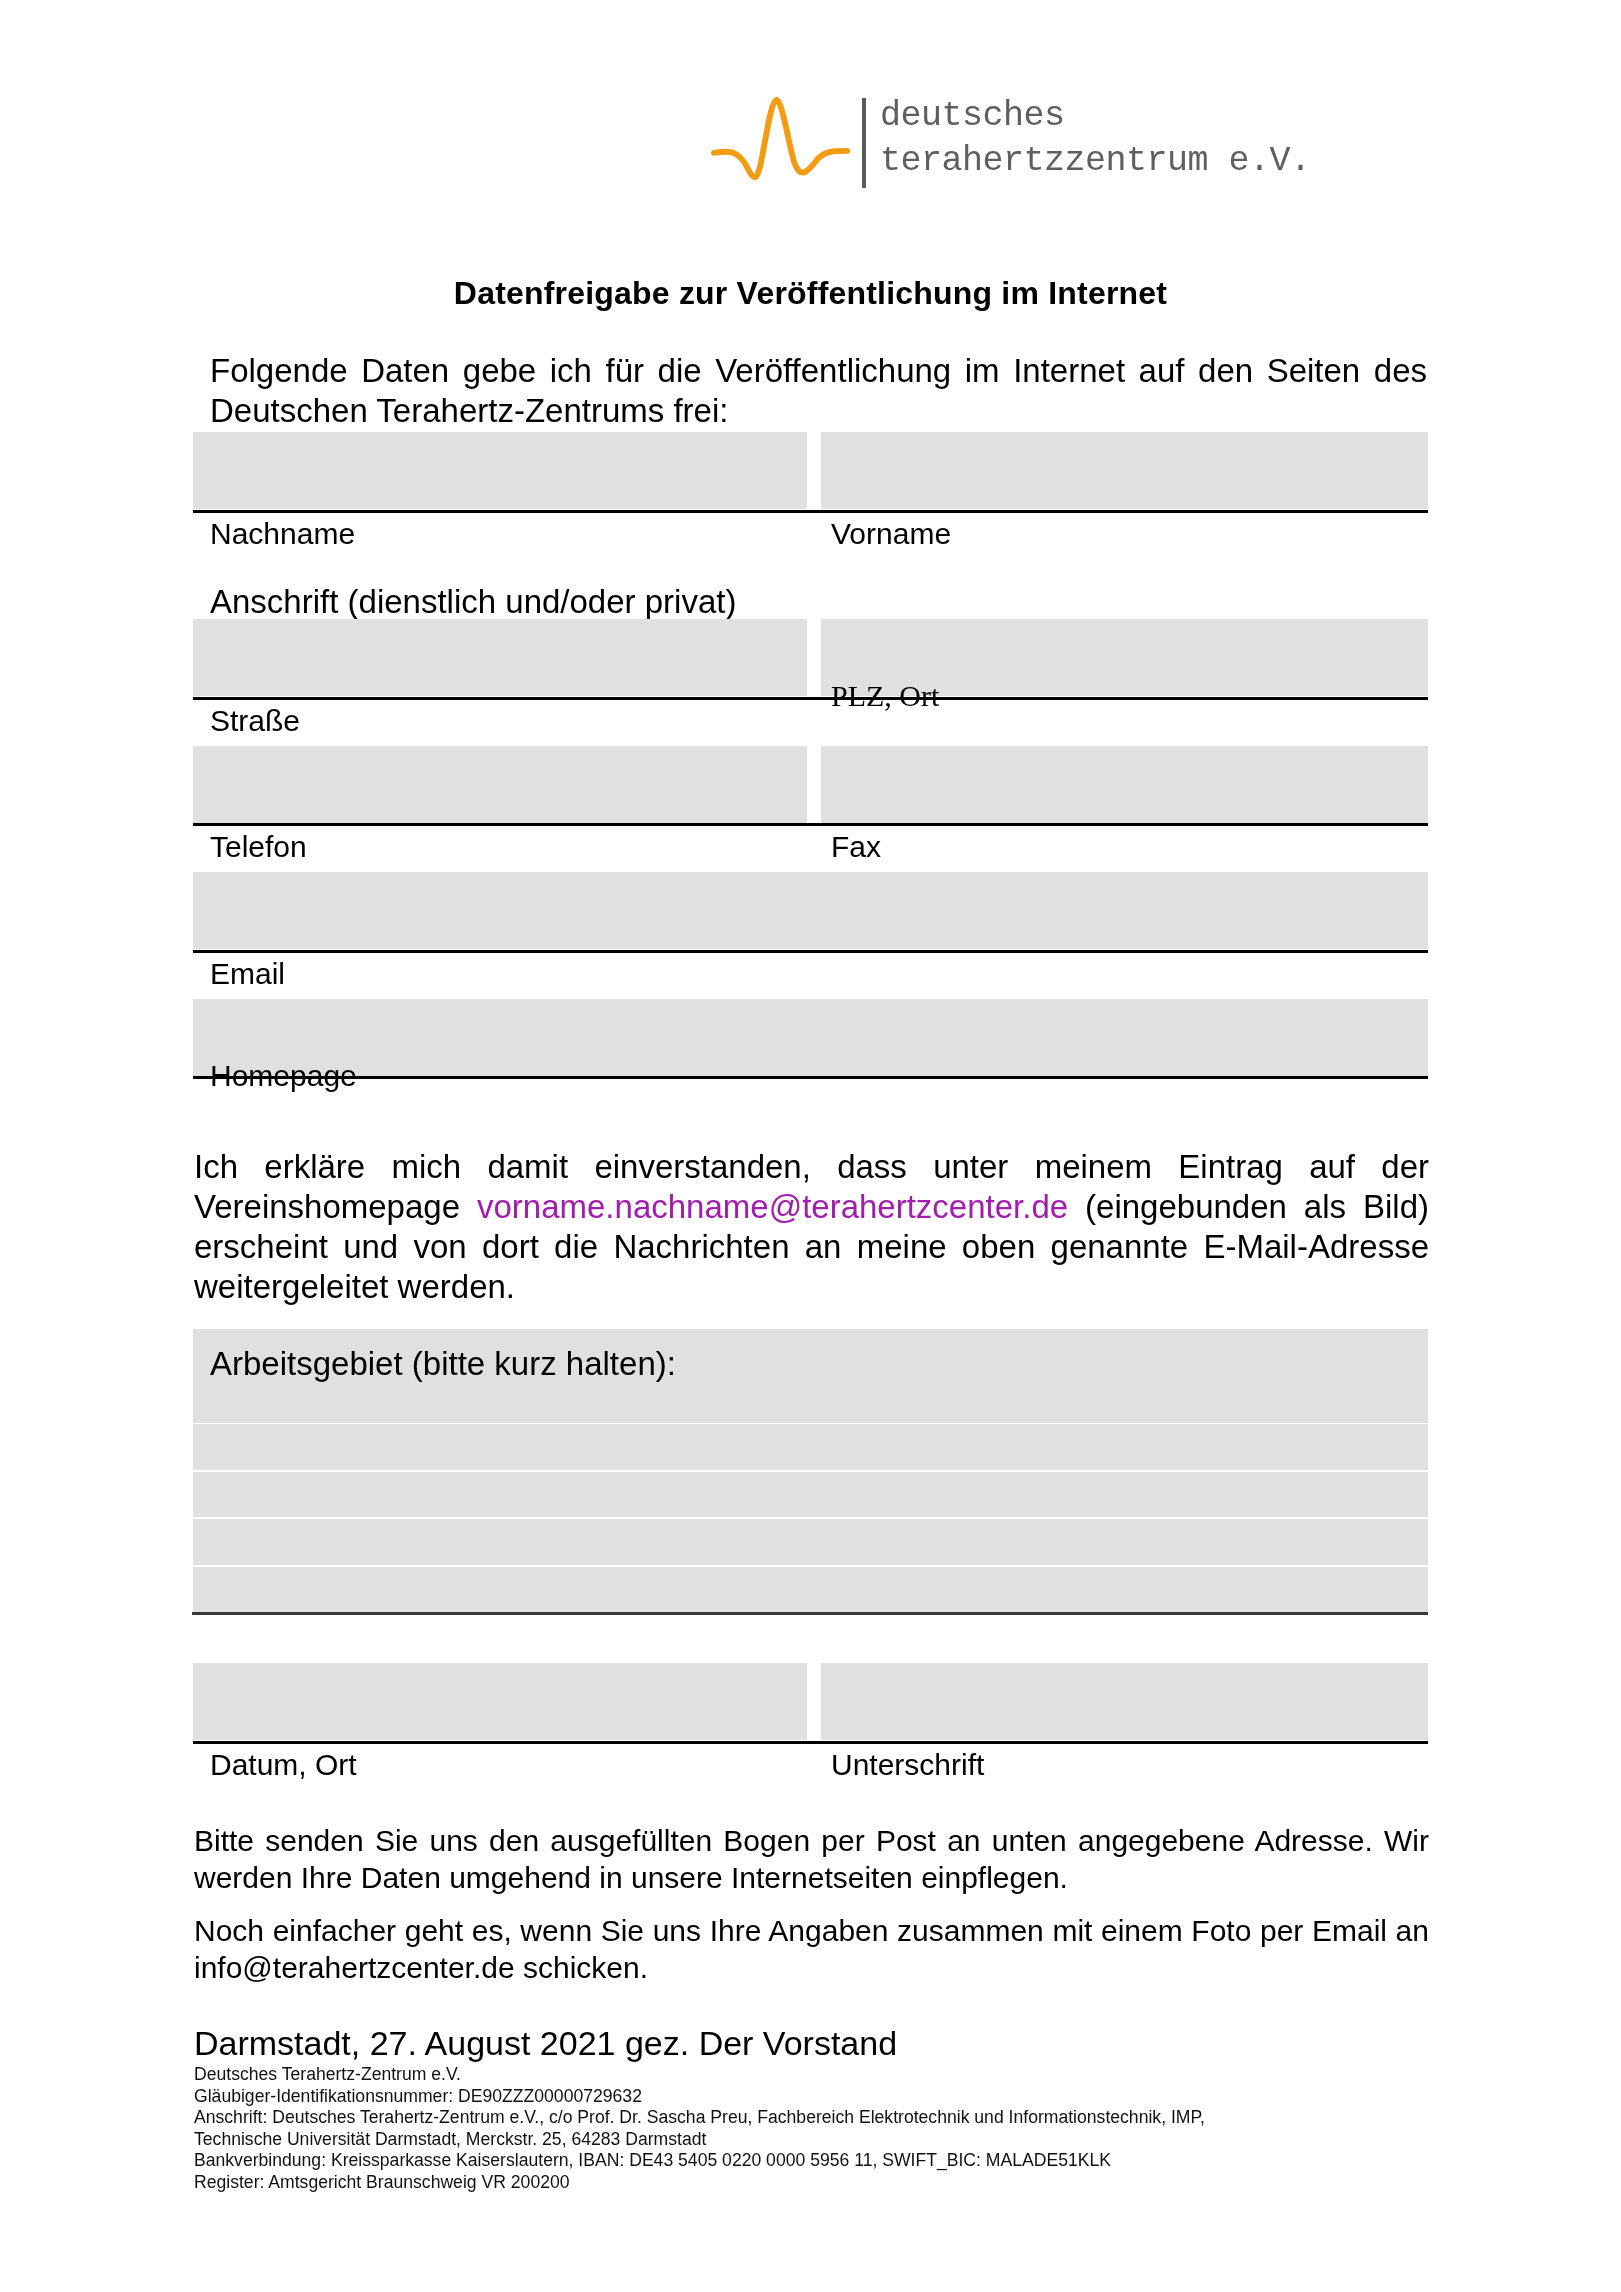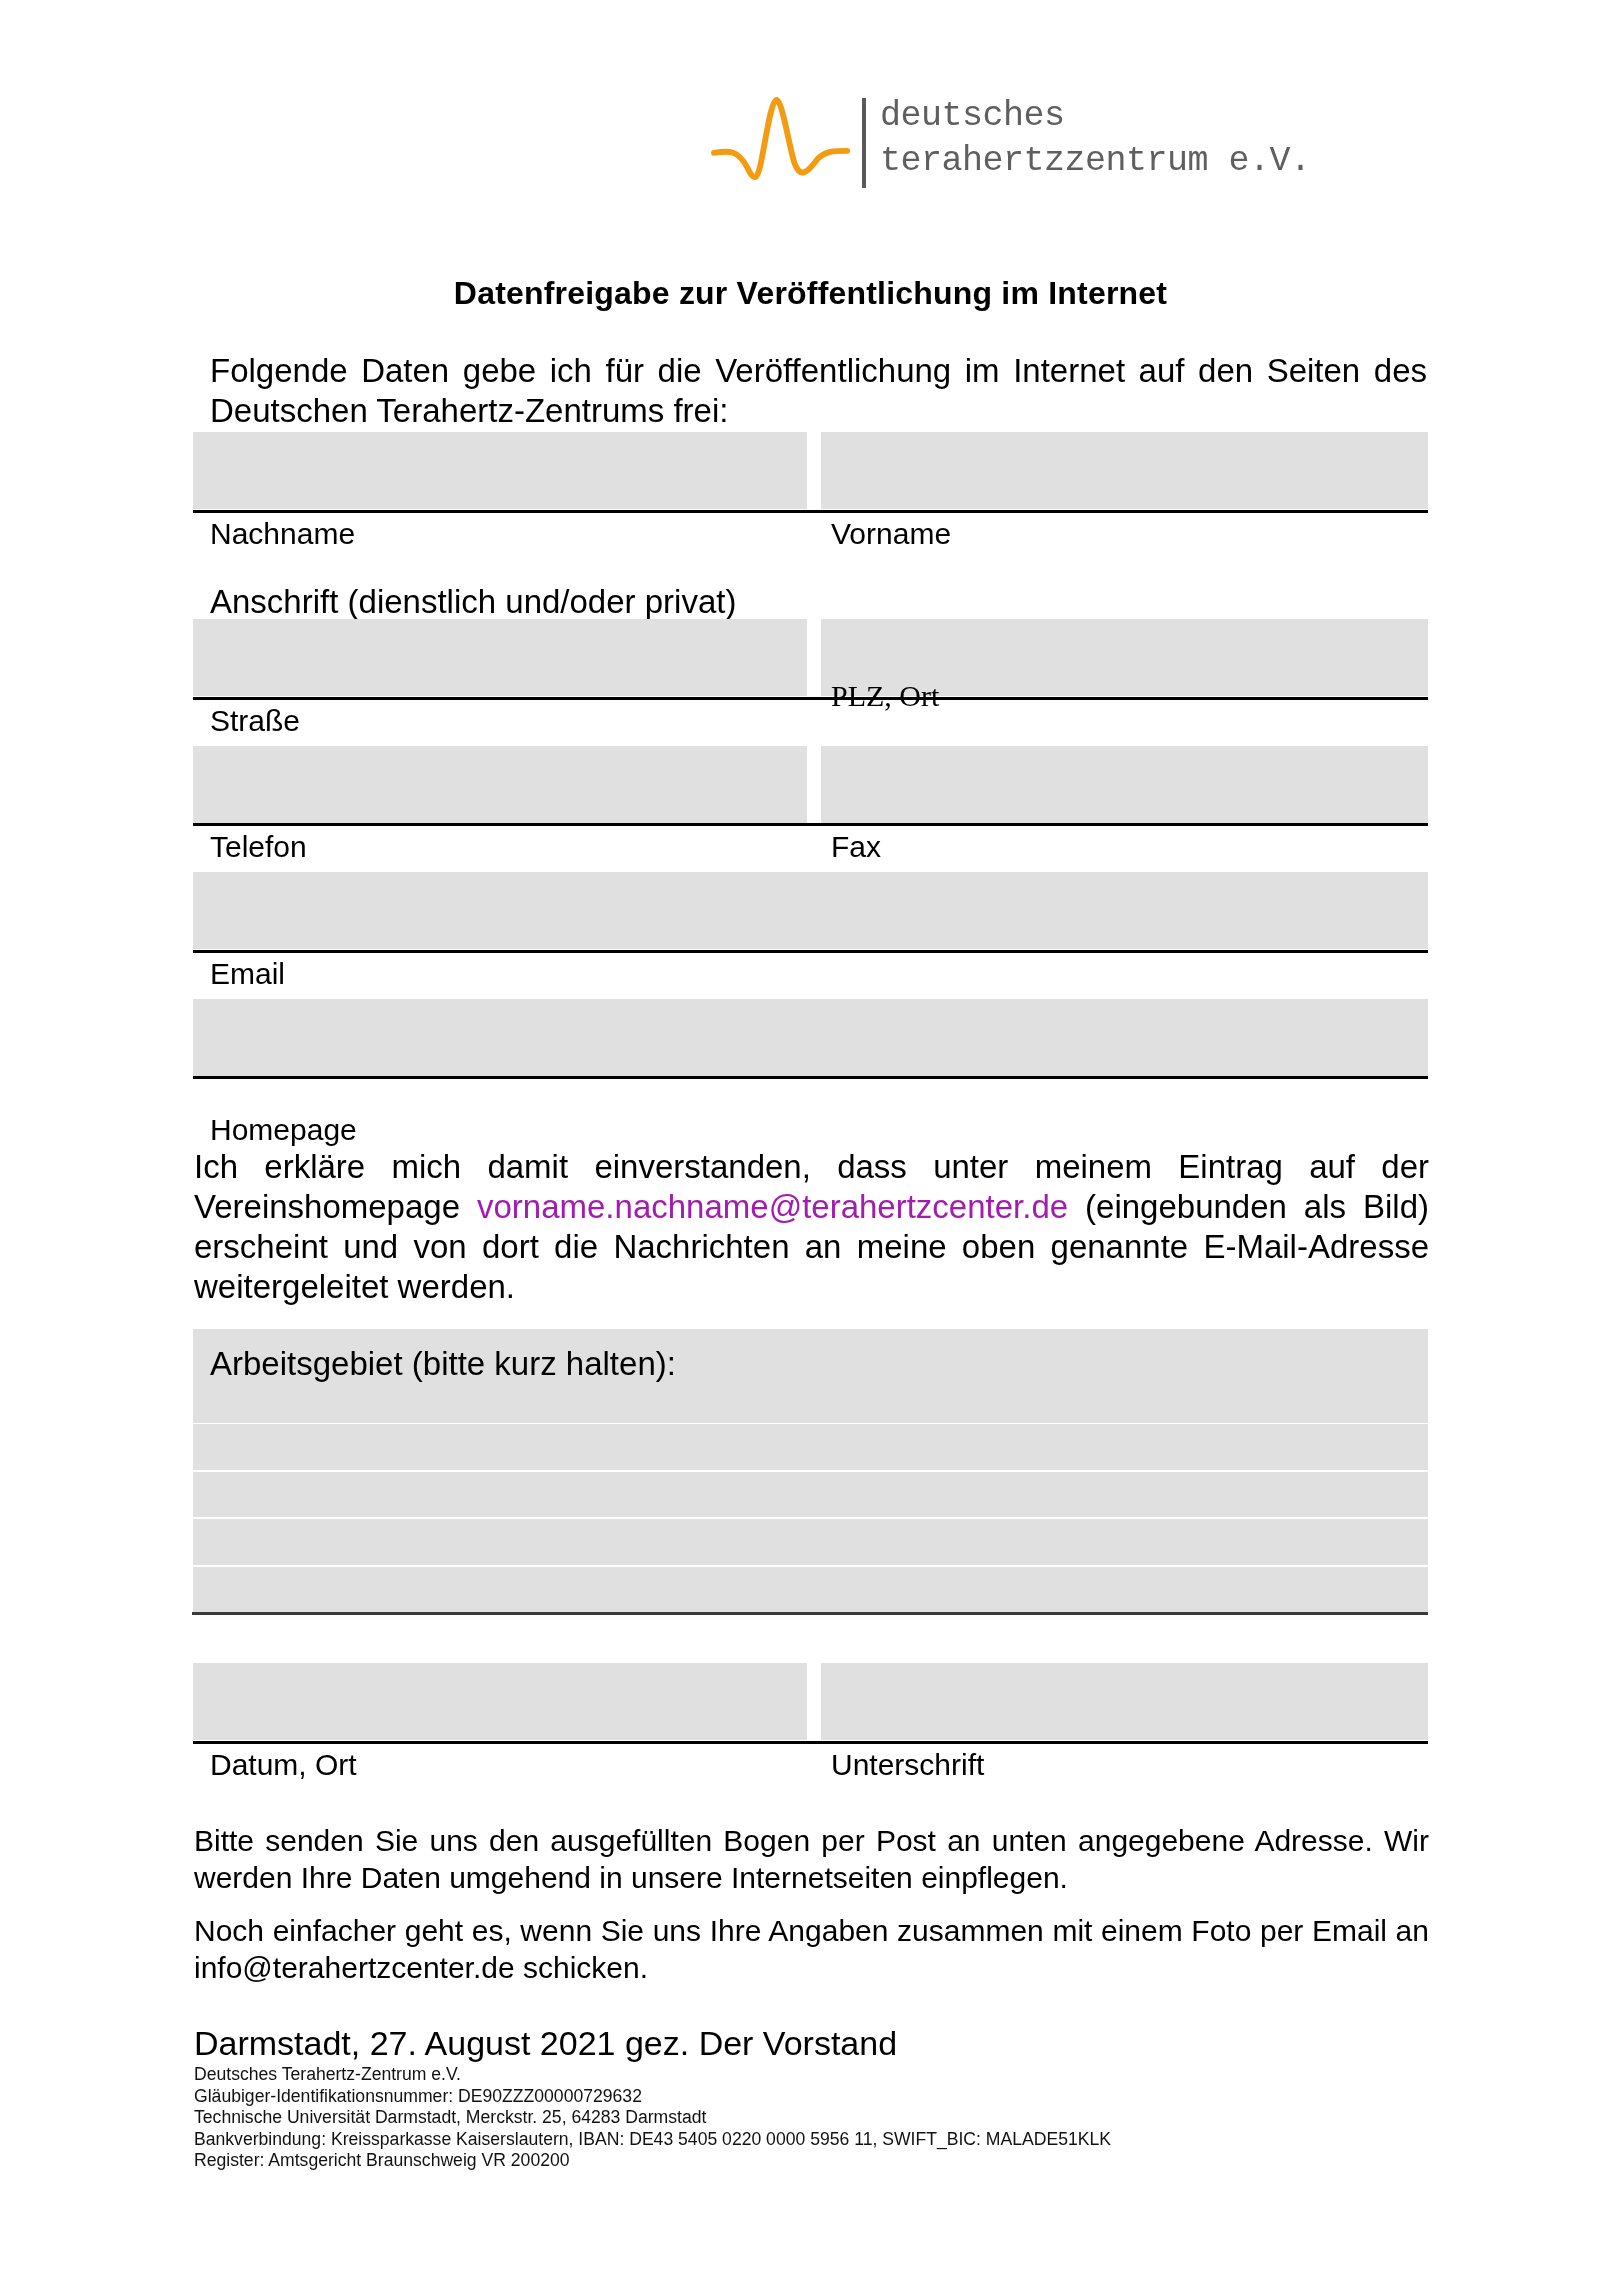--- a/index.html
+++ b/index.html
@@ -71,21 +71,21 @@
 <div class="rule" style="left:193px;top:823px;width:1235px;"></div>
 <div class="label" style="left:210px;top:829px;">Telefon</div>
 <div class="label" style="left:831px;top:829px;">Fax</div>
 
 <div class="field" style="left:193px;top:872px;width:1235px;height:77px;"></div>
 <div class="rule" style="left:193px;top:950px;width:1235px;"></div>
 <div class="label" style="left:210px;top:956px;">Email</div>
 
 <div class="field" style="left:193px;top:999px;width:1235px;height:77px;"></div>
 <div class="rule" style="left:193px;top:1076px;width:1235px;"></div>
-<div class="label" style="left:210px;top:1112px;">Homepage</div>
+<div class="label" style="left:210px;top:1058px;">Homepage</div>
 
 <div class="abs consent">
   <span>Ich erkläre mich damit einverstanden, dass unter meinem Eintrag auf der Vereinshomepage </span><span class="link">vorname.nachname@terahertzcenter.de</span><span> (eingebunden als Bild) erscheint und von dort die Nachrichten an meine oben genannte E-Mail-Adresse weitergeleitet werden.</span>
 </div>
 
 <div class="field" style="left:193px;top:1329px;width:1235px;height:94px;"></div>
 <div class="field" style="left:193px;top:1424px;width:1235px;height:46px;"></div>
 <div class="field" style="left:193px;top:1472px;width:1235px;height:45px;"></div>
 <div class="field" style="left:193px;top:1519px;width:1235px;height:46px;"></div>
 <div class="field" style="left:193px;top:1567px;width:1235px;height:45px;"></div>
@@ -99,17 +99,18 @@
 <div class="label" style="left:831px;top:1747px;">Unterschrift</div>
 
 <div class="abs note" style="top:1822px;">Bitte senden Sie uns den ausgefüllten Bogen per Post an unten angegebene Adresse. Wir werden Ihre Daten umgehend in unsere Internetseiten einpflegen.</div>
 <div class="abs note" style="top:1912px;">Noch einfacher geht es, wenn Sie uns Ihre Angaben zusammen mit einem Foto per Email an info@terahertzcenter.de schicken.</div>
 
 <div class="abs sig-line">Darmstadt, 27. August 2021 gez. Der Vorstand</div>
 
 <div class="abs footer">
   <div>Deutsches Terahertz-Zentrum e.V.</div>
   <div>Gläubiger-Identifikationsnummer: DE90ZZZ00000729632</div>
+  <div>Anschrift: Deutsches Terahertz-Zentrum e.V., c/o Prof. Dr. Sascha Preu, Fachbereich Elektrotechnik und Informationstechnik, IMP,</div>
   <div>Technische Universität Darmstadt, Merckstr. 25, 64283 Darmstadt</div>
   <div>Bankverbindung: Kreissparkasse Kaiserslautern, IBAN: DE43 5405 0220 0000 5956 11, SWIFT_BIC: MALADE51KLK</div>
   <div>Register: Amtsgericht Braunschweig VR 200200</div>
 </div>
 
 
 </body></html>

